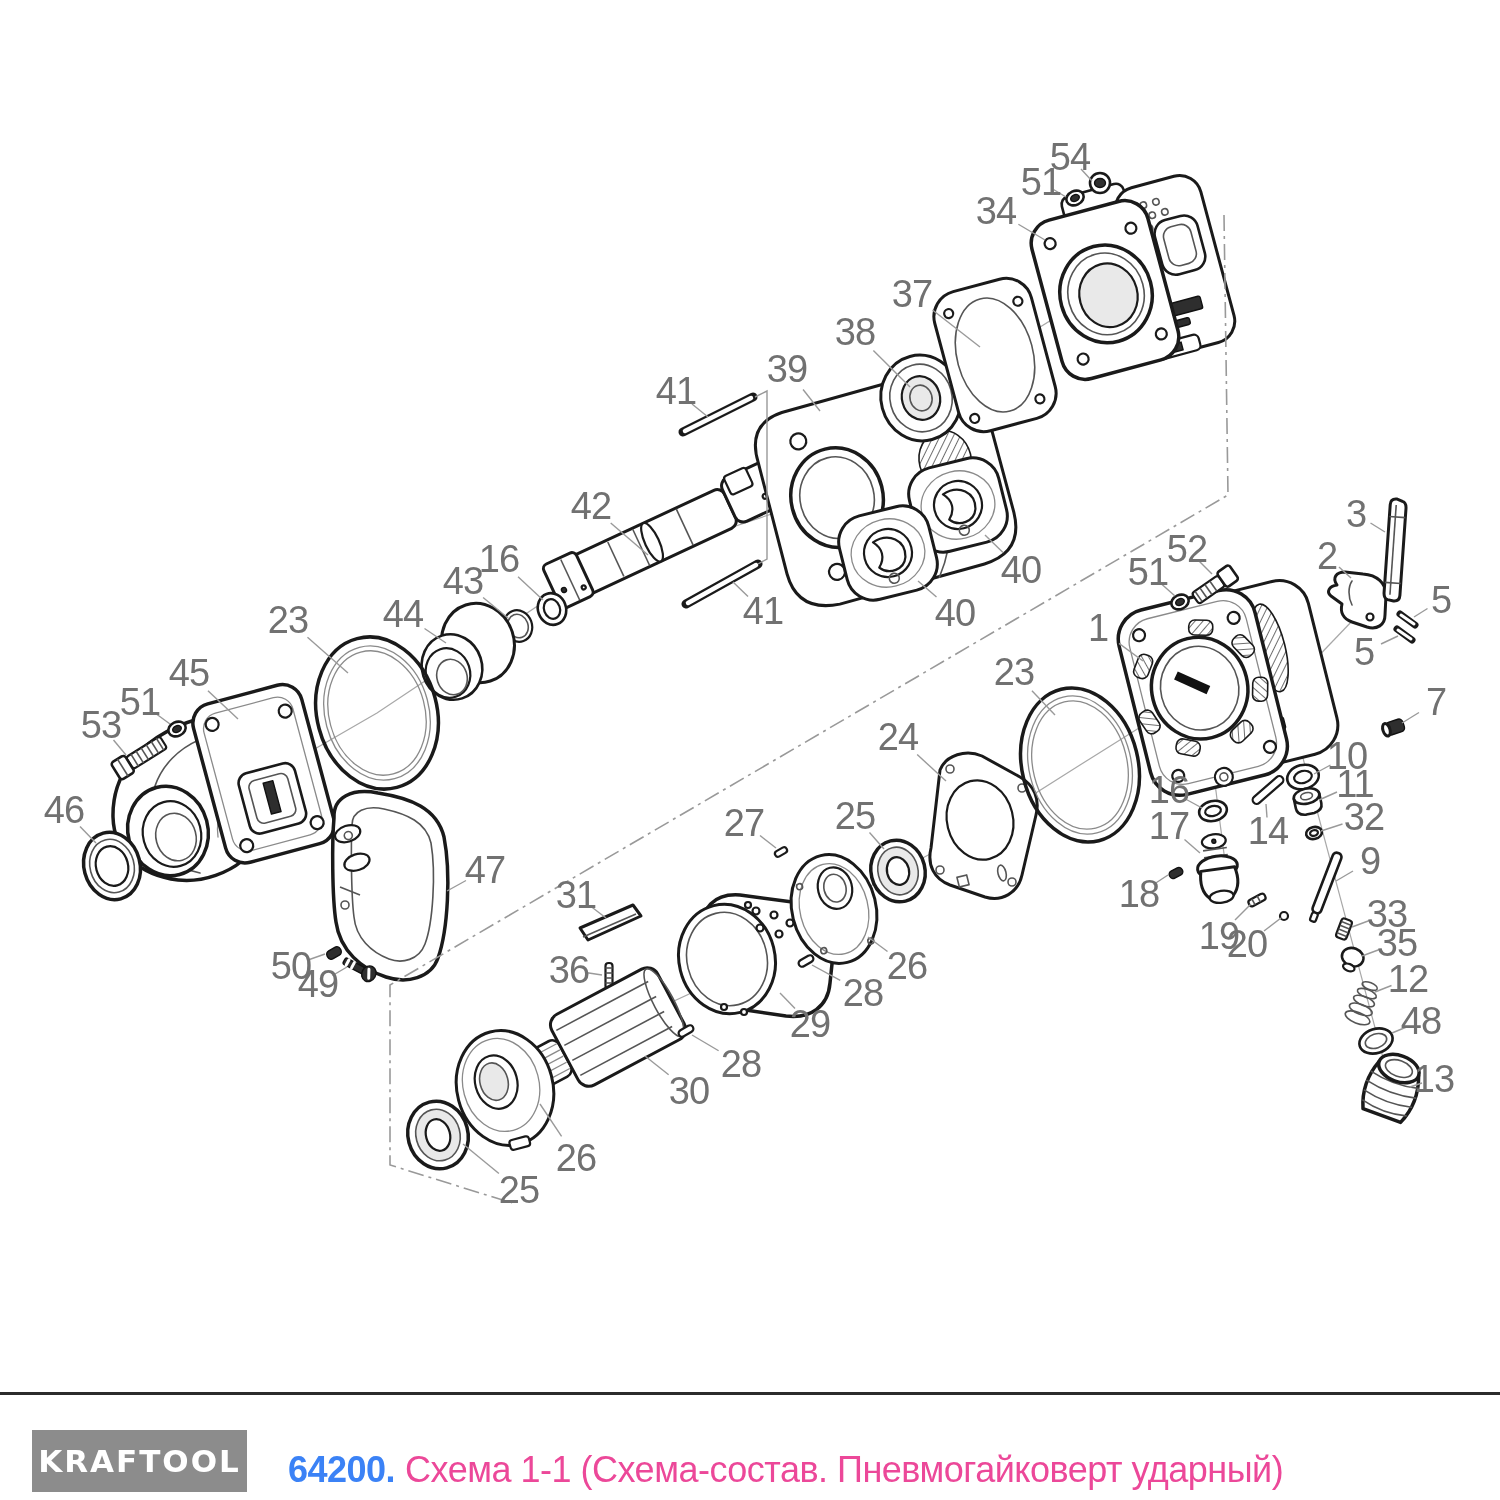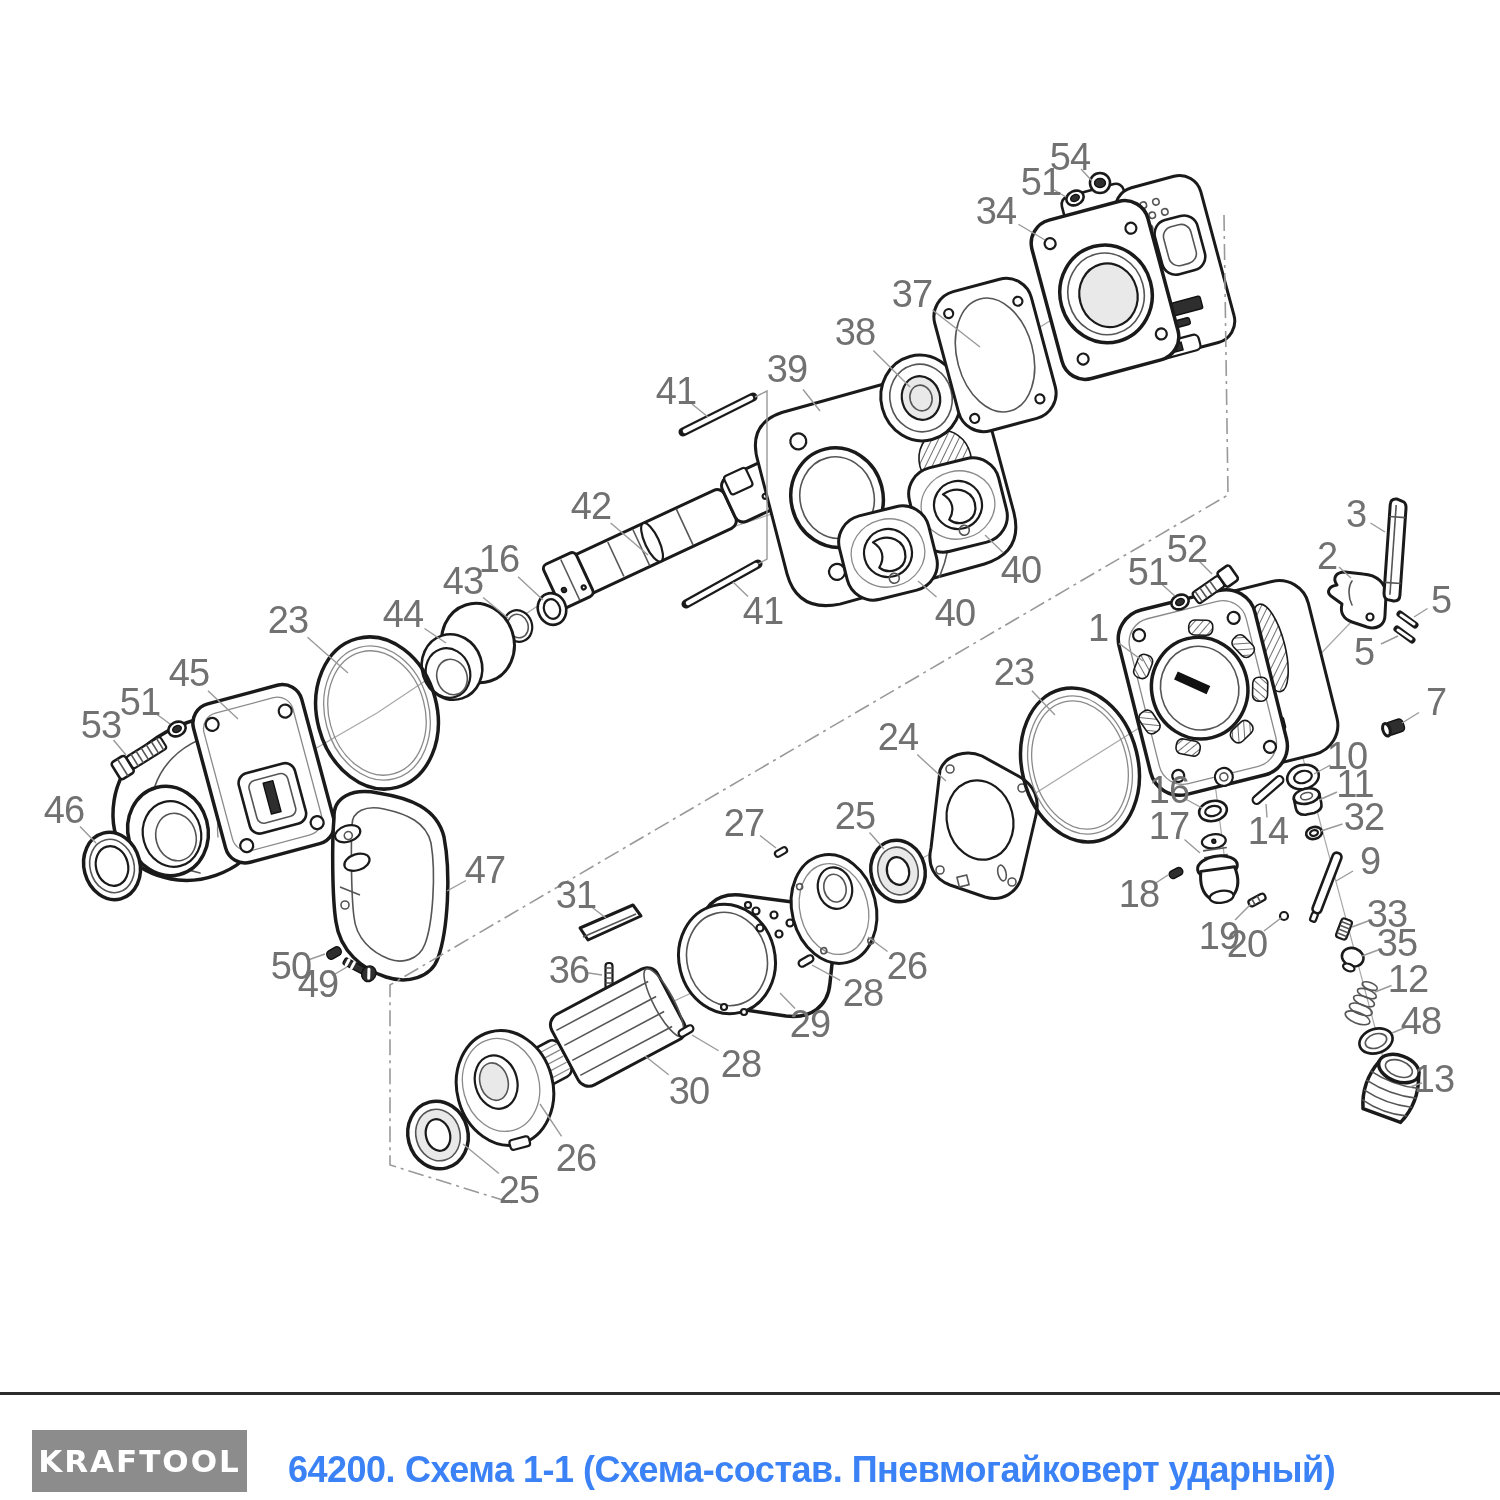--- a/index.html
+++ b/index.html
@@ -27,21 +27,21 @@
   .bracket{stroke:#999;stroke-width:1.4;fill:none}
   #callouts text{font-family:"Liberation Sans",sans-serif;font-size:38px;letter-spacing:-1px;}
   
   .divider{position:absolute;left:0;top:1367px;width:1500px;height:3px;}
   .footer-logo{position:absolute;left:32px;top:1405px;width:215px;height:62px;
       display:flex;align-items:center;justify-content:center;}
   .footer-logo span{color:#fff;font-weight:bold;font-size:31px;letter-spacing:2px;
       font-family:"DejaVu Sans","Liberation Sans",sans-serif;}
   .caption{position:absolute;left:288px;top:1424px;white-space:nowrap;font-size:36px;letter-spacing:-0.5px;}
   .caption .code{font-weight:bold;color:#3b82f6;margin-right:10px;}
-  .caption .title{font-weight:700;color:#3b82f6;}
+  .caption .title{font-weight:400;color:#ec4899;}
 </style>
 </head>
 <body>
 
 <div class="page">
 
 <svg id="diagram" width="1500" height="1500" viewBox="0 0 1500 1500">
   <defs>
     <pattern id="h" width="6" height="6" patternUnits="userSpaceOnUse" patternTransform="rotate(40)">
       <rect width="6" height="6" fill="#fff"></rect>

